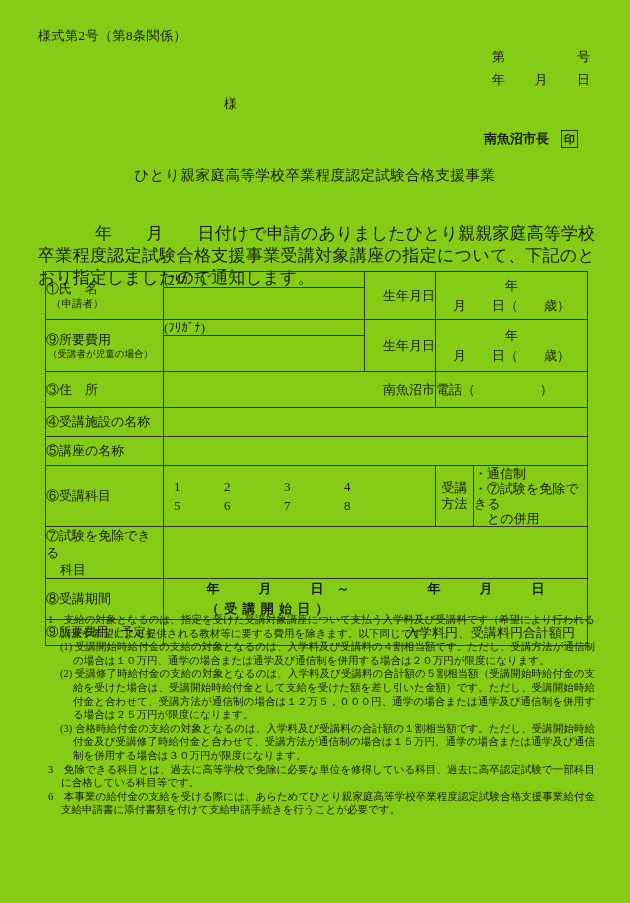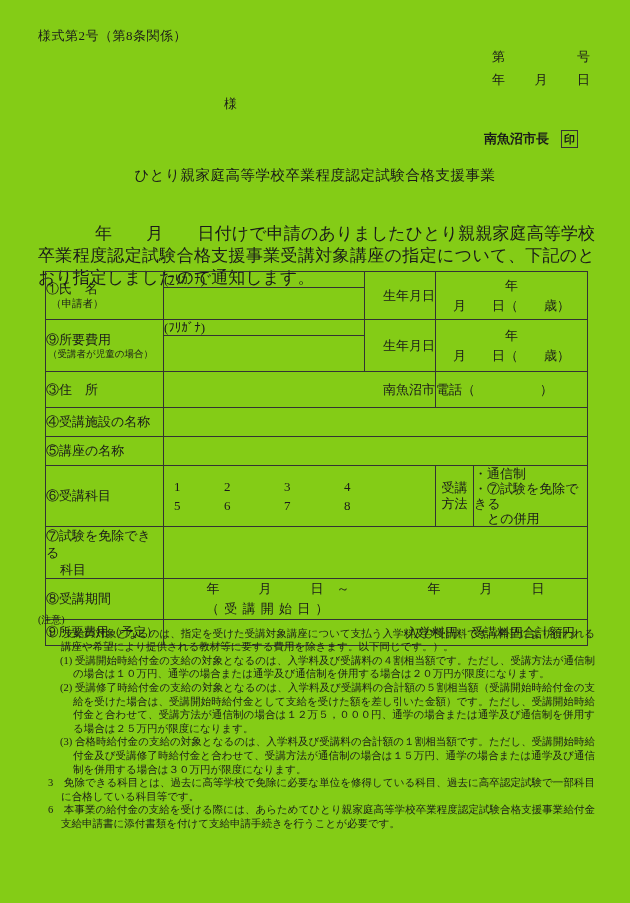--- a/index.html
+++ b/index.html
@@ -48,21 +48,21 @@
   td.addr{padding-left:10px;text-align:right;}
   td.phone{vertical-align:top;padding:2px 3px;font-size:12.5px;}
   td.nums{vertical-align:middle;}
   .numline{display:flex;line-height:19px;}
   .numline span{width:60px;text-align:left;}
   .numline span:first-child{padding-left:10px;width:50px;}
   td.mlabel{text-align:center;font-size:12.5px;line-height:16px;padding:0 1px;}
   td.methods{font-size:12px;line-height:15px;padding:2px 2px 2px 3px;vertical-align:middle;}
   td.lbl7{padding-left:5px;font-size:12.5px;line-height:17px;}
   td.lbl7 .ind{padding-left:14px;}
-  td.period{font-size:13px;}
+  td.period{font-size:13px;font-weight:bold;}
   .period-line{text-align:center;line-height:20px;}
   .start-note{padding-left:42px;line-height:20px;letter-spacing:1px;}
   td.fees{font-size:13px;}
   .fees-flex{display:flex;justify-content:flex-end;padding:0 12px 0 10px;}
 
   .notes{position:absolute;left:38px;top:613px;width:557px;font-size:10.5px;line-height:13.6px;text-align:justify;}
   .notes .nh{margin-left:0;font-size:10px;}
   .note-l1{margin-left:10px;padding-left:13px;text-indent:-13px;}
   .note-l2{margin-left:22px;padding-left:13px;text-indent:-13px;}
 </style>
@@ -206,21 +206,20 @@
           <span>円</span>
           <span>合計額</span>
           <span>円</span>
         </div>
       </td>
     </tr>
   </tbody>
     </table>
 
   <div class="notes">
-    <div class="nh">(注意)</div>
     <div class="note-l1">1　支給の対象となるのは、指定を受けた受講対象講座について支払う入学料及び受講料です（希望により行われる講座や希望により提供される教材等に要する費用を除きます。以下同じです。）。</div>
     <div class="note-l2">(1) 受講開始時給付金の支給の対象となるのは、入学料及び受講料の４割相当額です。ただし、受講方法が通信制の場合は１０万円、通学の場合または通学及び通信制を併用する場合は２０万円が限度になります。</div>
     <div class="note-l2">(2) 受講修了時給付金の支給の対象となるのは、入学料及び受講料の合計額の５割相当額（受講開始時給付金の支給を受けた場合は、受講開始時給付金として支給を受けた額を差し引いた金額）です。ただし、受講開始時給付金と合わせて、受講方法が通信制の場合は１２万５，０００円、通学の場合または通学及び通信制を併用する場合は２５万円が限度になります。</div>
     <div class="note-l2">(3) 合格時給付金の支給の対象となるのは、入学料及び受講料の合計額の１割相当額です。ただし、受講開始時給付金及び受講修了時給付金と合わせて、受講方法が通信制の場合は１５万円、通学の場合または通学及び通信制を併用する場合は３０万円が限度になります。</div>
     <div class="note-l1">3　免除できる科目とは、過去に高等学校で免除に必要な単位を修得している科目、過去に高卒認定試験で一部科目に合格している科目等です。</div>
     <div class="note-l1">6　本事業の給付金の支給を受ける際には、あらためてひとり親家庭高等学校卒業程度認定試験合格支援事業給付金支給申請書に添付書類を付けて支給申請手続きを行うことが必要です。</div>
   </div>
 
 </div>
 

